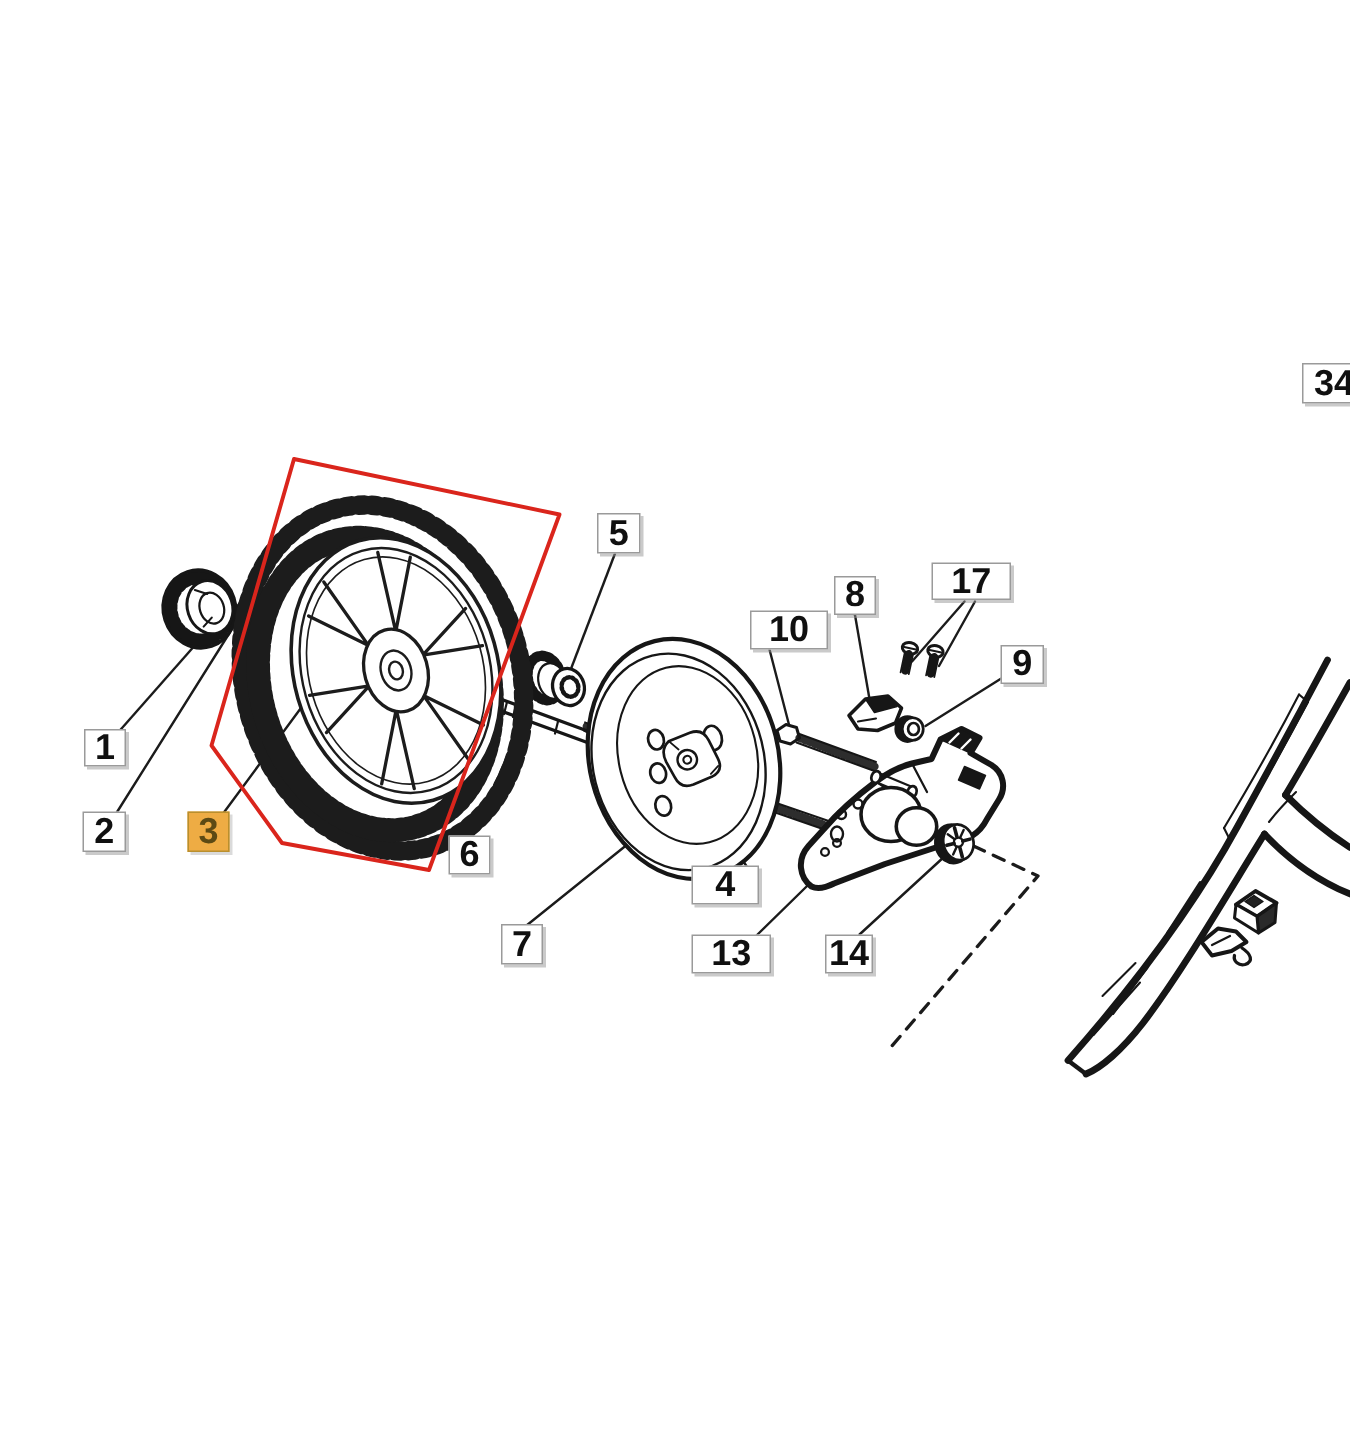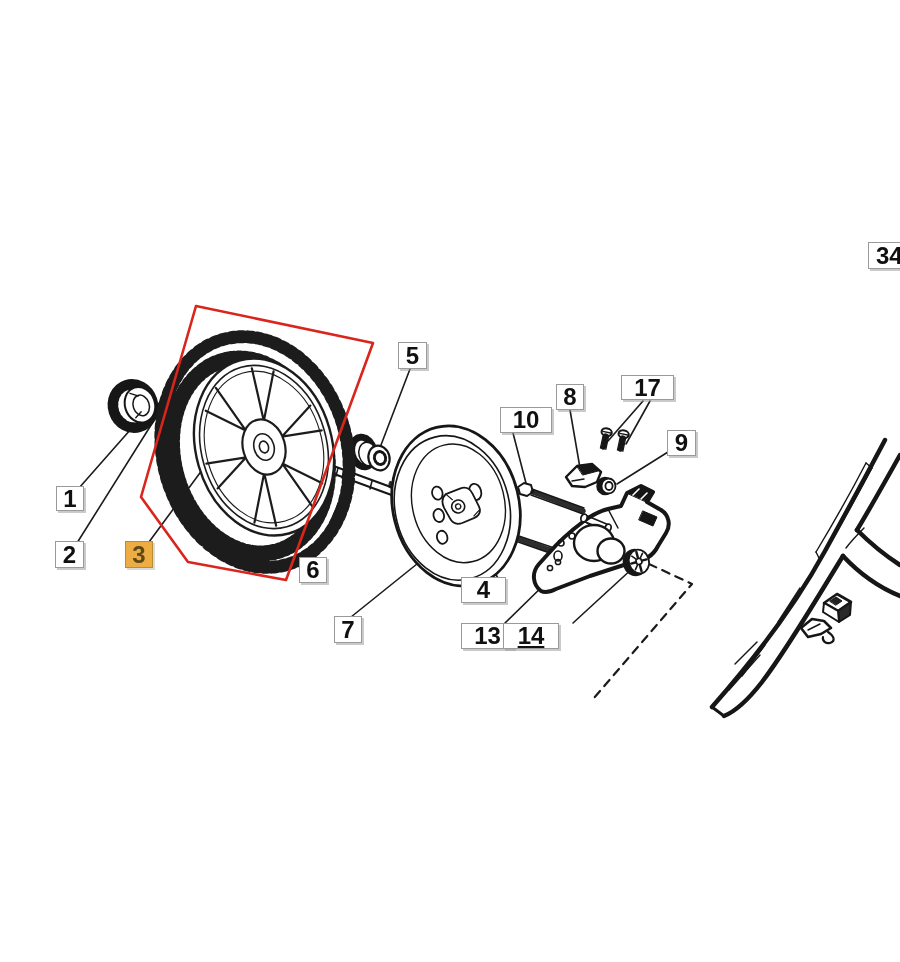--- a/index.html
+++ b/index.html
@@ -234,15 +234,15 @@
 <div class="callout" style="left:55px;top:541px;width:29px;height:27px;">2</div>
 <div class="callout highlighted" style="left:125px;top:541px;width:28px;height:27px;">3</div>
 <div class="callout" style="left:398px;top:342px;width:29px;height:27px;">5</div>
 <div class="callout" style="left:299px;top:557px;width:28px;height:26px;">6</div>
 <div class="callout" style="left:334px;top:616px;width:28px;height:27px;">7</div>
 <div class="callout" style="left:556px;top:384px;width:28px;height:26px;">8</div>
 <div class="callout" style="left:667px;top:430px;width:29px;height:26px;">9</div>
 <div class="callout" style="left:500px;top:407px;width:52px;height:26px;">10</div>
 <div class="callout" style="left:461px;top:577px;width:45px;height:26px;">4</div>
 <div class="callout" style="left:461px;top:623px;width:53px;height:26px;">13</div>
-<div class="callout" style="left:503px;top:623px;width:56px;height:26px;text-decoration:underline;">14</div>
+<div class="callout" style="left:550px;top:623px;width:32px;height:26px;">14</div>
 <div class="callout" style="left:621px;top:375px;width:53px;height:25px;">17</div>
 <div class="callout partial" style="left:868px;top:242px;width:46px;height:27px;">34</div>
 
 </body></html>

